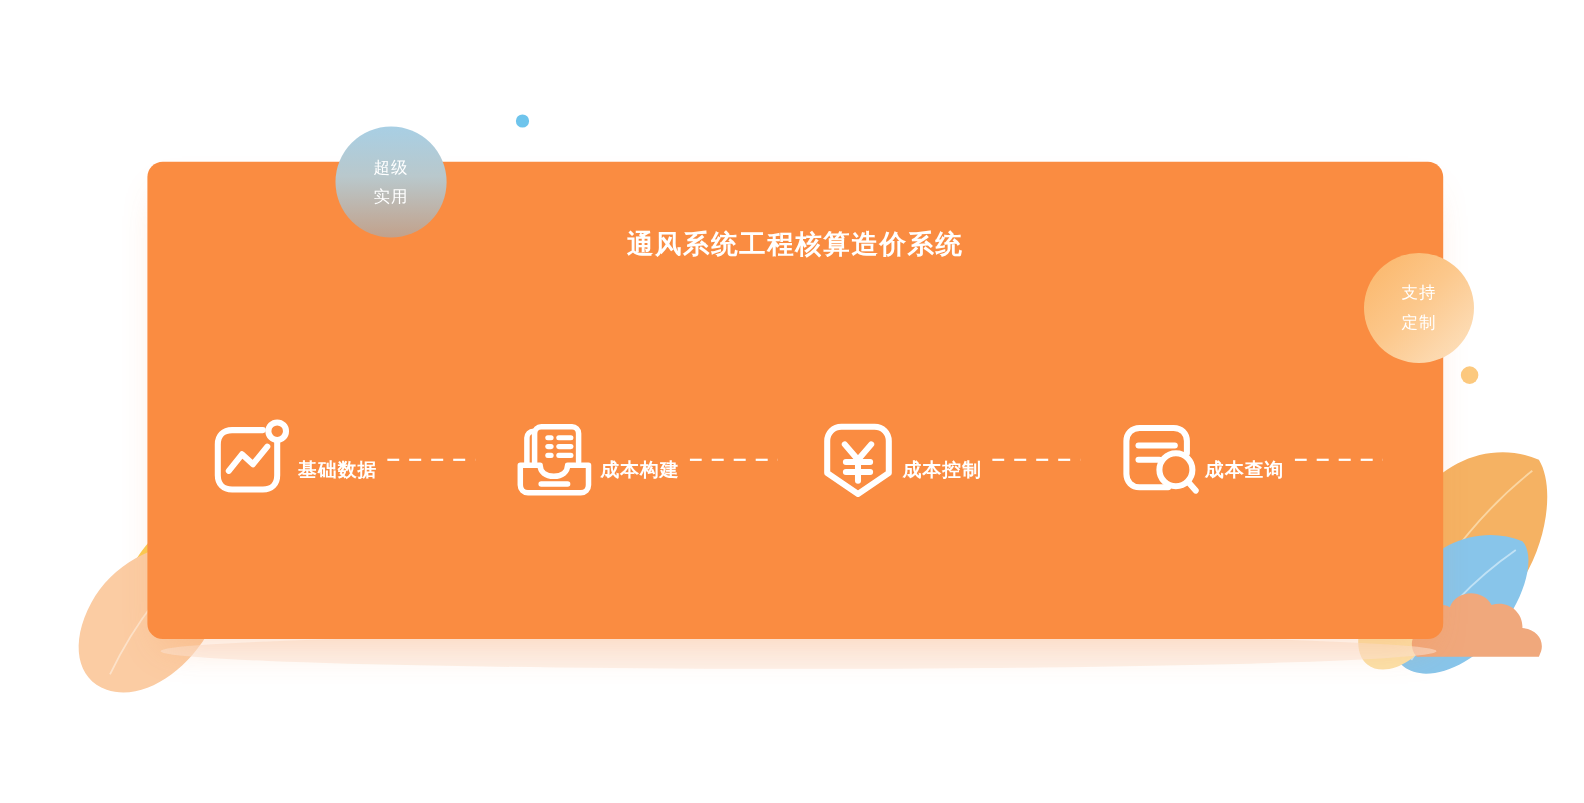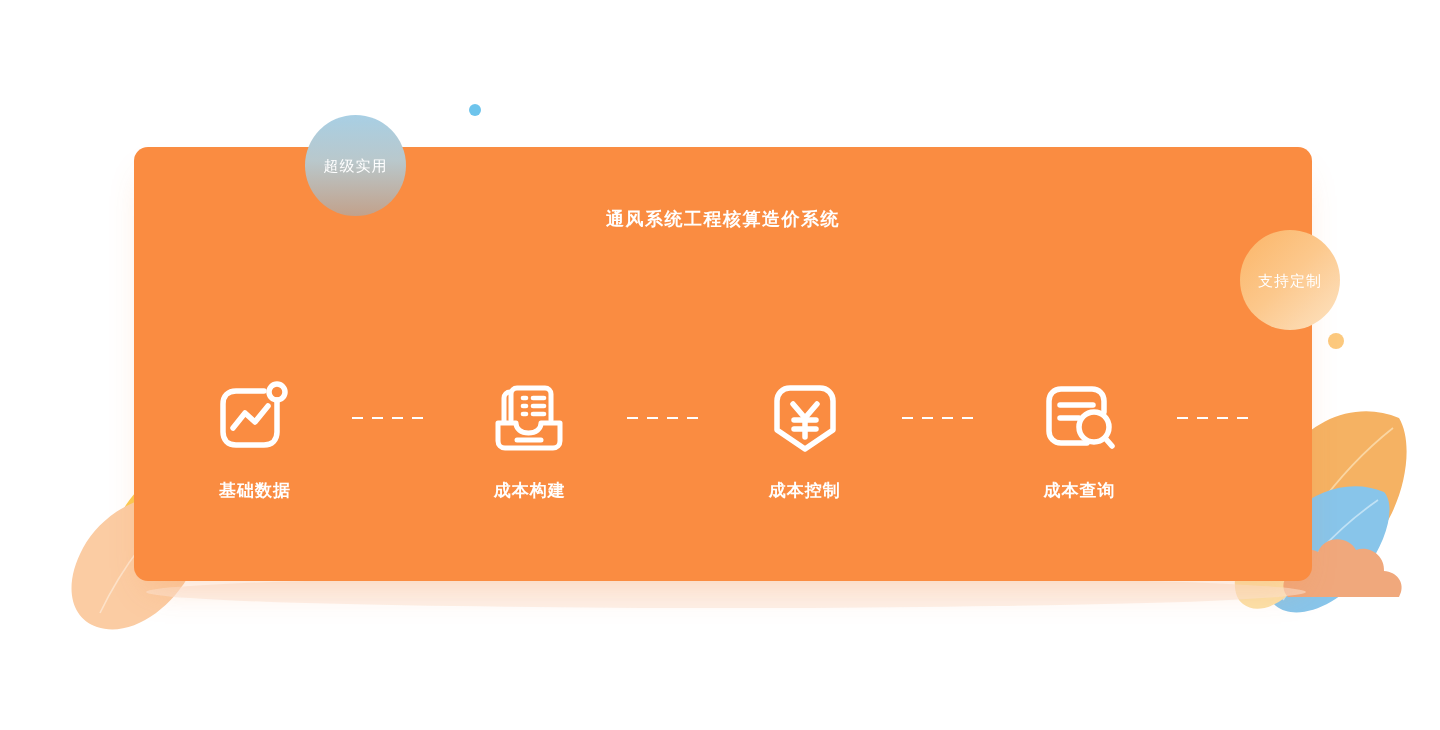--- a/index.html
+++ b/index.html
@@ -51,21 +51,21 @@
   
   #panel-header {
     position: absolute;
     left: 0;
     top: 62px;
     width: 100%;
     text-align: center;
   }
   #hero-title {
     margin: 0;
-    font-size: 18px;
+    font-size: 24px;
     font-weight: bold;
     color: #ffffff;
     letter-spacing: 1.5px;
     line-height: 1.2;
   }
   #hero-subtitle {
     margin: 19px auto 0;
     width: 510px;
     font-size: 14px;
     font-weight: normal;
@@ -80,21 +80,21 @@
     left: 55px;
     top: 228px;
     width: 1068px;
     display: flex;
     align-items: flex-start;
     justify-content: space-between;
   }
   .feature-item {
     width: 132px;
     display: flex;
-    flex-direction: column;
+    flex-direction: row;
     align-items: center;
     flex: 0 0 auto;
   }
   .feature-icon {
     width: 86px;
     height: 86px;
     display: flex;
     align-items: center;
     justify-content: center;
   }
@@ -118,21 +118,21 @@
     max-width: 80px;
     min-width: 60px;
     align-self: flex-start;
   }
 
   
   .badge {
     position: absolute;
     border-radius: 50%;
     display: flex;
-    flex-direction: row;
+    flex-direction: column;
     align-items: center;
     justify-content: center;
     color: #ffffff;
     font-size: 15px;
     line-height: 27px;
     letter-spacing: 1px;
     text-align: center;
   }
   #badge-top-left {
     left: 305px;

